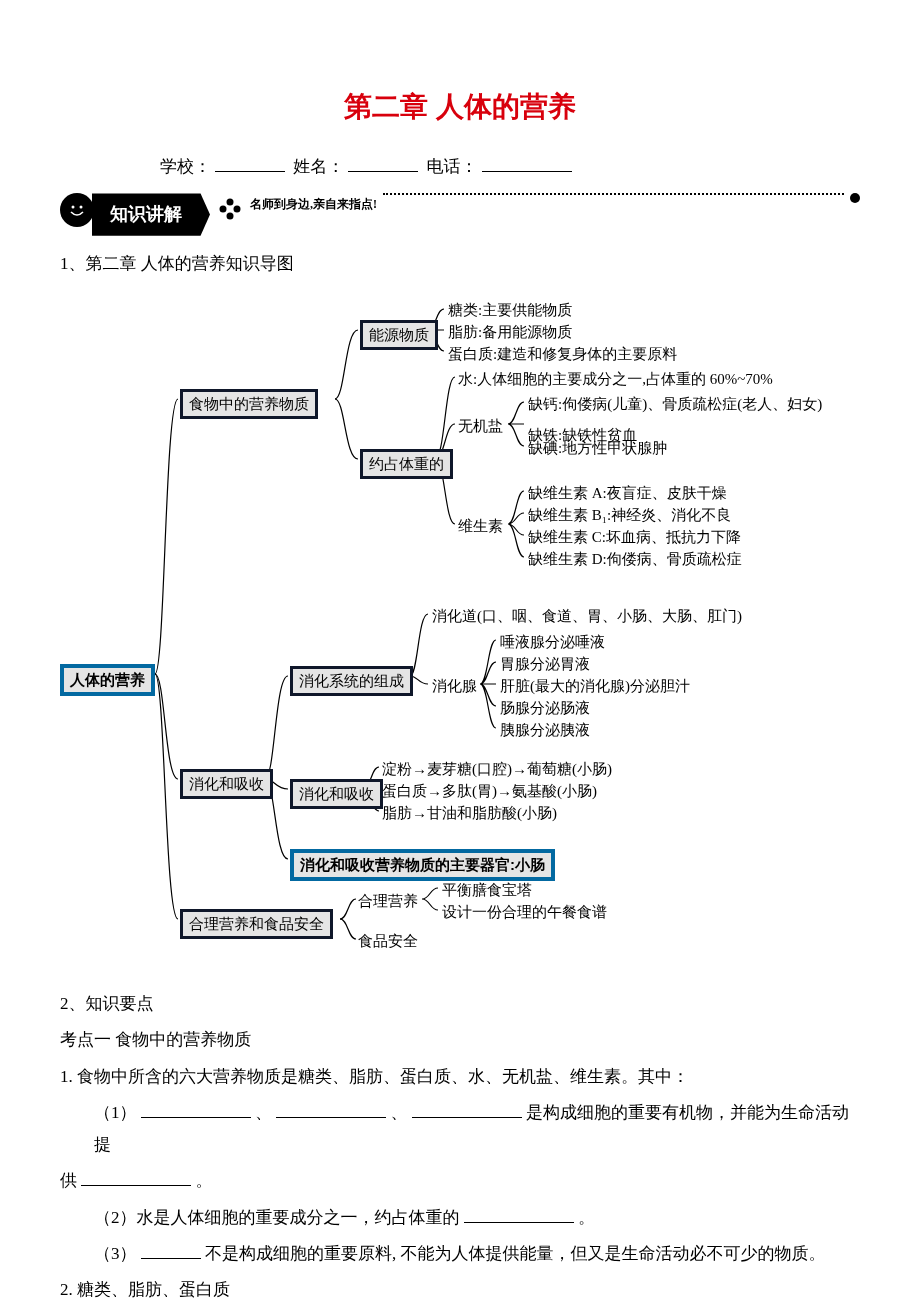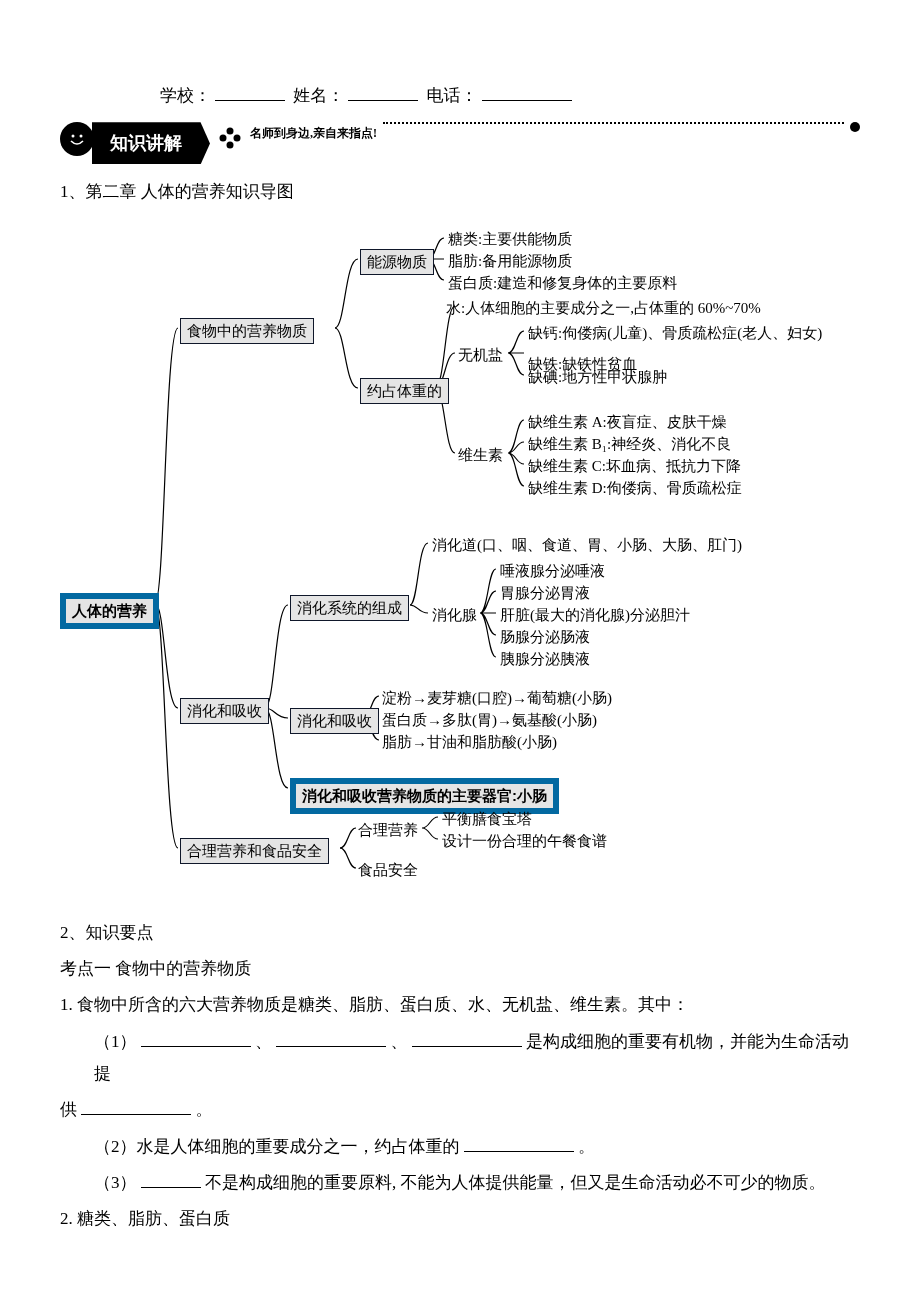--- a/index.html
+++ b/index.html
@@ -95,27 +95,27 @@
     height: 700px;
     font-family: "SimSun", serif;
     font-size: 15px;
     line-height: 1.45;
   }
   .dnode {
     position: absolute;
     white-space: nowrap;
   }
   .boxed {
-    border: 1px solid #0f172a;
+    border: 3px solid #0f172a;
     background: #e5e5e5;
     padding: 1px 6px;
     font-family: "SimHei", sans-serif;
   }
   .boxed-strong {
-    border: 6px solid #0369a1;
+    border: 4px solid #0369a1;
     background: #e5e5e5;
     padding: 1px 6px;
     font-family: "SimHei", sans-serif;
     font-weight: bold;
   }
   .diagram svg {
     position: absolute;
     top: 0; left: 0;
   }
   
@@ -124,20 +124,21 @@
     border-bottom: 1px solid #000;
     min-width: 110px;
     height: 1.05em;
   }
 </style>
 </head>
 <body>
 
 <div class="page">
 
+  <div class="title">第二章  人体的营养</div>
 
   <div class="meta-row">
     <span>学校：</span><span class="blank"></span>
     <span>姓名：</span><span class="blank"></span>
     <span>电话：</span><span class="blank" style="min-width:90px"></span>
   </div>
 
   <div class="ribbon-row">
     <div class="smile-circle">
       <svg width="22" height="22" viewBox="0 0 22 22">
@@ -209,21 +210,21 @@
     <div class="dnode boxed-strong" style="left:0;top:380px">人体的营养</div>
 
     <div class="dnode boxed" style="left:120px;top:105px">食物中的营养物质</div>
 
     <div class="dnode boxed" style="left:300px;top:36px">能源物质</div>
     <div class="dnode" style="left:388px;top:16px">糖类:主要供能物质</div>
     <div class="dnode" style="left:388px;top:38px">脂肪:备用能源物质</div>
     <div class="dnode" style="left:388px;top:60px">蛋白质:建造和修复身体的主要原料</div>
 
     <div class="dnode boxed" style="left:300px;top:165px">约占体重的</div>
-    <div class="dnode" style="left:386px;top:85px">水:人体细胞的主要成分之一,占体重的 60%~70%</div>
+    <div class="dnode" style="left:398px;top:85px">水:人体细胞的主要成分之一,占体重的 60%~70%</div>
     <div class="dnode" style="left:398px;top:132px">无机盐</div>
     <div class="dnode" style="left:468px;top:110px">缺钙:佝偻病(儿童)、骨质疏松症(老人、妇女)</div>
     <div class="dnode" style="left:468px;top:141px">缺铁:缺铁性贫血</div>
     <div class="dnode" style="left:468px;top:154px">缺碘:地方性甲状腺肿</div>
     <div class="dnode" style="left:398px;top:232px">维生素</div>
     <div class="dnode" style="left:468px;top:199px">缺维生素 A:夜盲症、皮肤干燥</div>
     <div class="dnode" style="left:468px;top:221px">缺维生素 B₁:神经炎、消化不良</div>
     <div class="dnode" style="left:468px;top:243px">缺维生素 C:坏血病、抵抗力下降</div>
     <div class="dnode" style="left:468px;top:265px">缺维生素 D:佝偻病、骨质疏松症</div>
 

